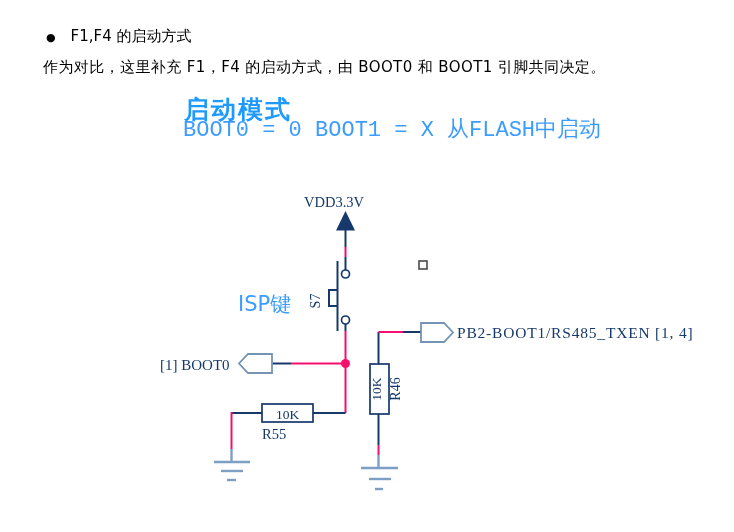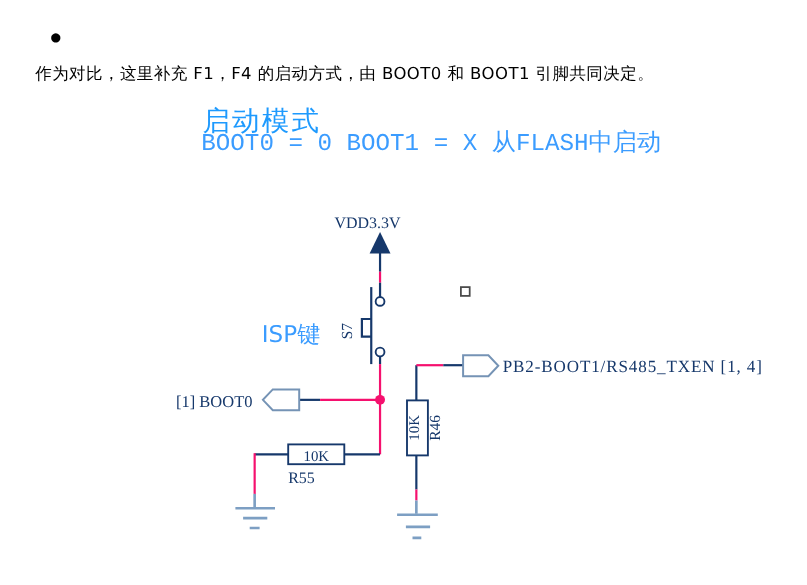--- a/index.html
+++ b/index.html
@@ -3,23 +3,23 @@
 <meta charset="utf-8">
 <style>
   html,body{margin:0;padding:0;}
   body{
     width:734px;height:532px;background:#ffffff;position:relative;overflow:hidden;
     font-family:"DejaVu Sans",sans-serif;color:#000;
   }
   .abs{position:absolute;}
   #bullet-line{left:46px;top:27px;display:flex;align-items:center;gap:15px;font-size:15px;}
   #bullet-line .marker{font-size:11px;line-height:1;transform:translateY(1px);}
-  #paragraph{left:32px;top:58px;font-size:15px;letter-spacing:0.4px;white-space:pre;}
+  #paragraph{left:43px;top:58px;font-size:15px;letter-spacing:0.4px;white-space:pre;}
   #boot-title{
-    left:184px;top:93px;font-size:25px;font-weight:normal;color:#1E9AFE;letter-spacing:2px;
+    left:184px;top:93px;font-size:25px;font-weight:bold;color:#1E9AFE;letter-spacing:2px;
   }
   #boot-lines{left:183px;top:121px;line-height:20px;}
   .boot-line{
     font-size:22px;color:#3B9CFF;white-space:pre;
     font-family:"Liberation Mono","DejaVu Sans Mono",monospace;
   }
   #schem{left:0;top:0;}
   
   .w{stroke:#16386B;stroke-width:2;fill:none;}
   .p{stroke:#F5106E;stroke-width:2;fill:none;}
@@ -27,20 +27,21 @@
   .cmp{stroke:#16386B;stroke-width:1.7;fill:#ffffff;}
   .port{stroke:#7593B5;stroke-width:1.8;fill:#ffffff;}
   .stext{font-family:"Liberation Serif","DejaVu Serif",serif;fill:#16386B;}
   .anno{font-family:"DejaVu Sans",sans-serif;fill:#3B9CFF;}
 </style>
 </head>
 <body>
 
 <div class="abs" id="bullet-line">
   <span class="marker">●</span>
+  <span>F1,F4 的启动方式</span>
 </div>
 
 <div class="abs" id="paragraph">作为对比，这里补充 F1，F4 的启动方式，由 BOOT0 和 BOOT1 引脚共同决定。</div>
 
 <div class="abs" id="boot-title">启动模式</div>
 
 <div class="abs" id="boot-lines">
   <div class="boot-line">BOOT0 = 0 BOOT1 = X 从FLASH中启动</div>
 </div>
 

